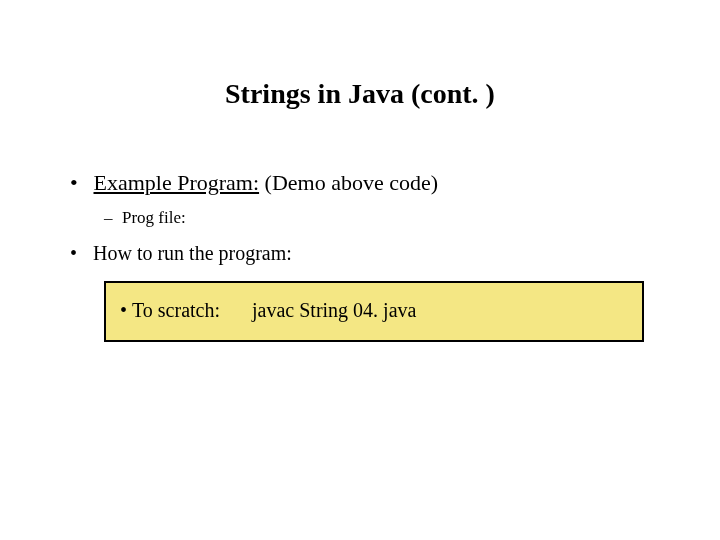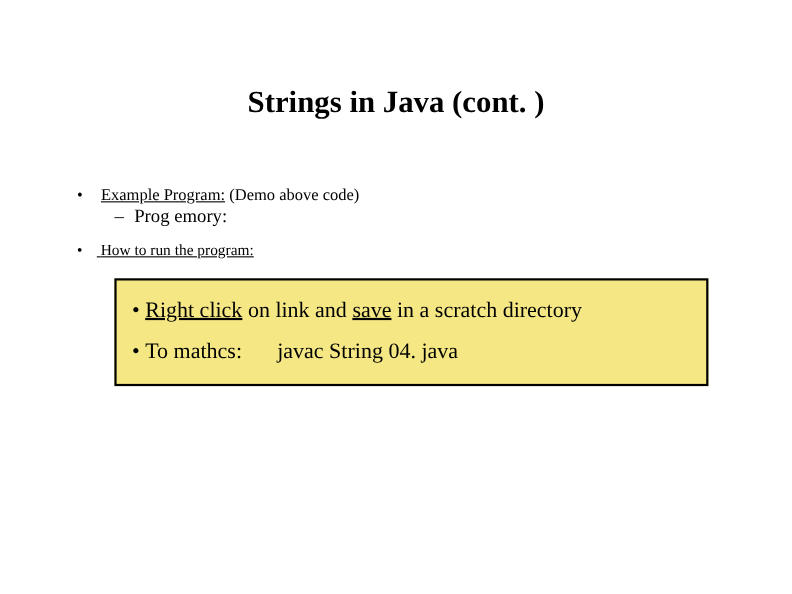--- a/index.html
+++ b/index.html
@@ -26,22 +26,22 @@
     font-size: 28px;
     font-weight: bold;
   }
   .body {
     position: absolute;
     top: 170px;
     left: 70px;
     width: 600px;
   }
   .b1 {
-    margin: 0 0 0 0;
-    font-size: 15px;
+    margin: 0 0 12px 0;
+    font-size: 22px;
   }
   .b1 .dot {
     color: #000;
     display: inline-block;
     width: 18px;
   }
   .sub {
     margin: 0 0 6px 34px;
     font-size: 17px;
   }
@@ -50,22 +50,21 @@
     width: 18px;
   }
   .sub .cont {
     display: block;
     margin-left: 18px;
     font-size: 17px;
     line-height: 1.25;
   }
   .b1b {
     margin: 14px 0 16px 0;
-    font-size: 14px;
-    text-decoration: underline;
+    font-size: 20px;
   }
   .box {
     margin-left: 34px;
     width: 540px;
     background: #f4e784;
     border: 2px solid #000;
     box-sizing: border-box;
     padding: 10px 14px 14px 14px;
   }
   .box .line {
@@ -87,31 +86,28 @@
   <div class="title">Strings in Java (cont. )</div>
 
   <div class="body">
 
     <div class="b1">
       <span class="dot">•</span>
       <span class="u">Example Program:</span><span> (Demo above code)</span>
     </div>
 
     <div class="sub">
-      <span class="dash">–</span><span>Prog emory:</span>
+      <span class="dash">–</span><span>Prog file:</span>
     </div>
 
     <div class="b1 b1b">
       <span class="dot">•</span>
       <span>How to run the program:</span>
     </div>
 
     <div class="box">
       <div class="line">
-        <span>• </span><span class="u">Right click</span><span> on link and </span><span class="u">save</span><span> in a scratch directory</span>
-      </div>
-      <div class="line">
-        <span>• </span><span class="cmd">To mathcs:   </span><span>javac String 04. java</span>
+        <span>• </span><span class="cmd">To scratch:   </span><span>javac String 04. java</span>
       </div>
     </div>
 
   </div>
 </div>
 
 </body></html>

